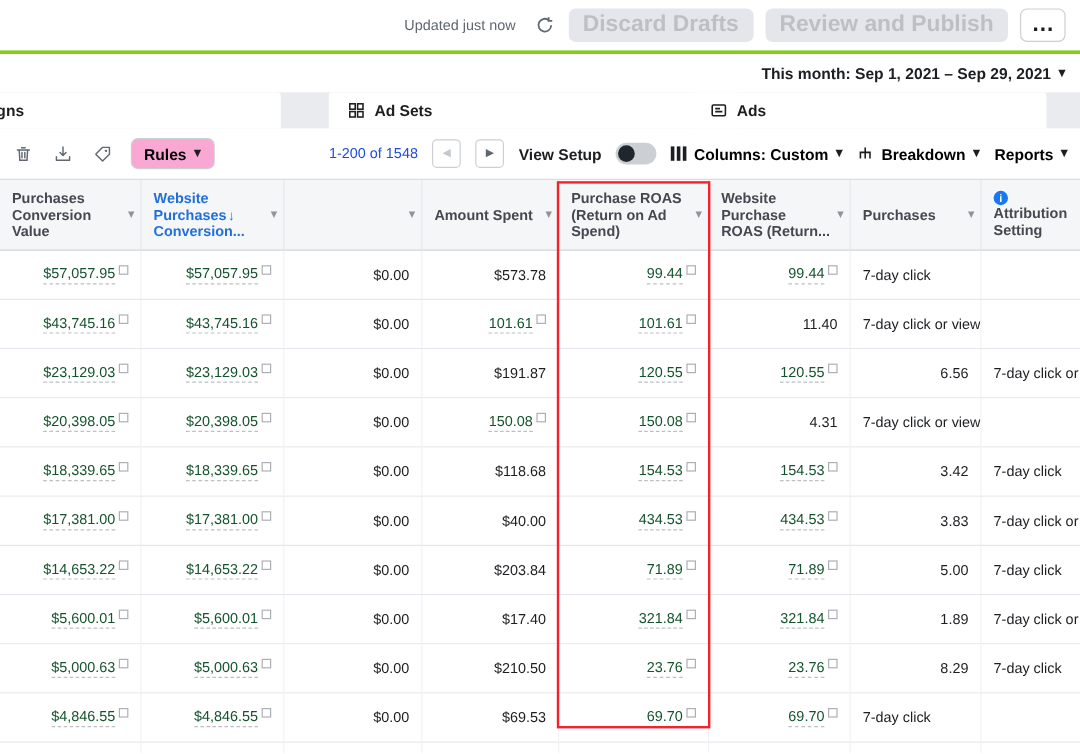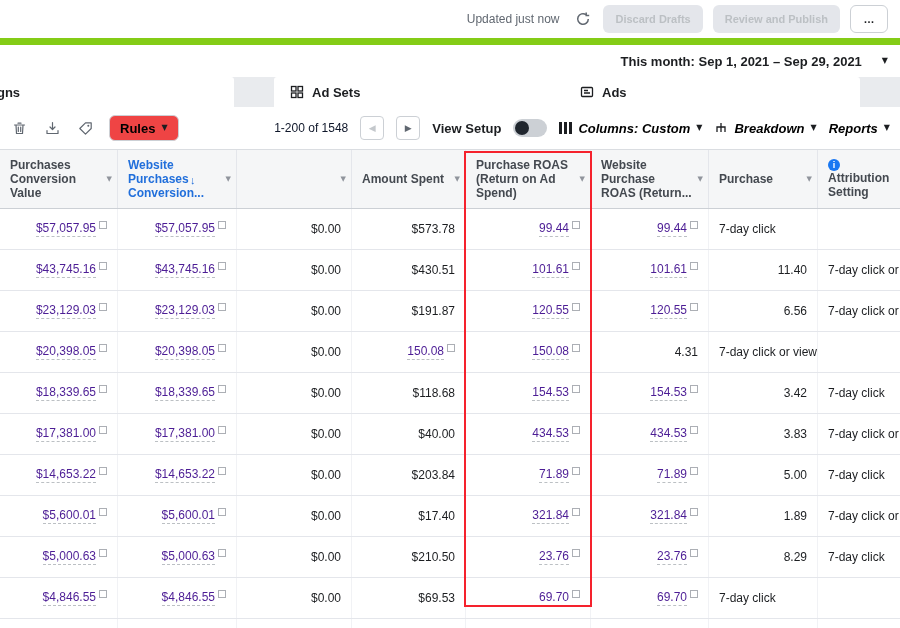--- a/index.html
+++ b/index.html
@@ -1,61 +1,61 @@
 <!DOCTYPE html>
 <html><head>
 <meta charset="utf-8">
 <style>
   html,body{margin:0;padding:0;background:#fff;}
   .page{position:relative;width:900px;height:628px;overflow:hidden;background:#fff;
         font-family:"Liberation Sans","DejaVu Sans",sans-serif;color:#1c1e21;}
 
   
   .topbar{height:45px;display:flex;align-items:center;justify-content:flex-end;
-          gap:10px;padding:12px 12px;border-bottom:7px solid #84cc16;box-sizing:border-box;}
+          gap:10px;padding:12px 12px;border-bottom:3px solid #84cc16;box-sizing:border-box;}
   .updated{font-size:12px;color:#606770;margin-right:4px;}
   .icon-btn{background:none;border:none;padding:2px;cursor:pointer;display:flex;align-items:center;}
-  .btn{height:28px;border:none;border-radius:6px;font-size:11px;font-weight:700;
+  .btn{height:28px;border:none;border-radius:6px;font-size:19px;font-weight:700;
        padding:0 12px;font-family:inherit;cursor:pointer;}
   .btn.disabled{background:#e4e6eb;color:#bcc0c4;}
   .btn.more{background:#fff;border:1px solid #ccd0d5;color:#1c1e21;width:38px;padding:0;}
 
   
   .subbar{height:32px;display:flex;align-items:center;justify-content:flex-end;padding:0 12px;}
-  .daterange{display:flex;align-items:center;gap:20px;font-size:13px;font-weight:600;cursor:pointer;}
+  .daterange{display:flex;align-items:center;gap:6px;font-size:13px;font-weight:600;cursor:pointer;}
   .caret{font-size:8px;color:#1c1e21;font-family:"DejaVu Sans",sans-serif;line-height:1;}
 
   
   .tabstrip{height:30px;background:#e9ebee;position:relative;}
   .tab{position:absolute;top:0;height:30px;background:#fff;display:flex;align-items:center;
        gap:8px;padding:0 16px;font-size:13px;font-weight:700;cursor:pointer;
        box-sizing:border-box;border-radius:3px 3px 0 0;}
   .tab-campaigns{left:-66px;width:300px;}
   .tab-adsets{left:242px;width:342px;margin-left:32px;}
-  .tab-ads{left:564px;width:296px;}
+  .tab-ads{left:576px;width:296px;}
   .tab-icon{display:flex;align-items:center;}
 
   
   .toolbar{height:42px;display:flex;align-items:center;padding:0 10px;gap:14px;box-sizing:border-box;background:#fff;}
   .tool-icon{display:flex;align-items:center;cursor:pointer;background:none;border:none;padding:2px;}
-  .rules-btn{height:26px;border:1px solid #ccd0d5;border-radius:6px;background:#ef4444;display:flex;
+  .rules-btn{height:26px;border:1px solid #ccd0d5;border-radius:6px;background:#f9a8d4;display:flex;
              align-items:center;gap:6px;padding:0 10px;font-size:13px;font-weight:600;font-family:inherit;cursor:pointer;}
   .right-group{margin-left:auto;display:flex;align-items:center;gap:12px;}
-  .pag-text{font-size:12px;color:#0f172a;}
+  .pag-text{font-size:12px;color:#1d4ed8;}
   .pag-btn{width:24px;height:24px;border:1px solid #ccd0d5;border-radius:4px;background:#fff;
            display:flex;align-items:center;justify-content:center;font-size:9px;color:#606770;
            font-family:"DejaVu Sans",sans-serif;cursor:pointer;padding:0;}
   .pag-btn.prev{color:#c4c8cc;}
   .label-13{font-size:13px;font-weight:600;}
   .toggle{width:34px;height:18px;border-radius:9px;background:#ccd0d5;position:relative;cursor:pointer;}
   .knob{width:14px;height:14px;border-radius:50%;background:#20262e;position:absolute;top:2px;left:2px;}
   .cols-icon{display:flex;gap:2px;align-items:flex-end;}
   .cols-icon i{width:3px;height:12px;background:#1c1e21;display:block;}
   .menu-btn{display:flex;align-items:center;gap:6px;cursor:pointer;background:none;border:none;
-            font-family:inherit;padding:0;font-style:italic;}
+            font-family:inherit;padding:0;}
 
   
   .table{position:relative;width:938px;}
   .grid-row{display:grid;grid-template-columns:118px 119px 115px 114px 125px 118px 109px 120px;}
   .thead{height:60px;background:#f5f6f7;border-top:1px solid #dadde1;border-bottom:1px solid #ccd0d5;box-sizing:border-box;}
   .th{position:relative;display:flex;align-items:center;padding:4px 16px 4px 10px;font-size:12px;
       font-weight:700;color:#444950;border-right:1px solid #e4e6eb;box-sizing:border-box;
       line-height:14px;overflow:hidden;cursor:pointer;}
   .th-label{display:block;}
   .th.sorted .th-label{color:#216fdb;}
@@ -64,21 +64,21 @@
   .sort-arrow{position:absolute;left:72px;top:23px;color:#216fdb;font-size:11px;font-weight:400;}
   .info-icon{display:inline-flex;width:12px;height:12px;border-radius:50%;background:#1877f2;color:#fff;
              font-size:9px;font-weight:700;align-items:center;justify-content:center;margin-right:4px;
              vertical-align:-2px;flex:none;}
   .attr-head{display:flex;align-items:center;flex-wrap:wrap;}
 
   .tr{height:40px;border-bottom:1px solid #e4e6eb;background:#fff;}
   .td{display:flex;align-items:center;justify-content:flex-end;padding:0 10px;font-size:12px;
       color:#1c1e21;border-right:1px solid #f1f2f5;box-sizing:border-box;white-space:nowrap;overflow:hidden;}
   .td.attr{justify-content:flex-start;}
-  .cell-link{color:#4c1d95;border-bottom:1px dashed #bcc0c4;cursor:pointer;padding-bottom:1px;}
+  .cell-link{color:#14532d;border-bottom:1px dashed #bcc0c4;cursor:pointer;padding-bottom:1px;}
   .sup-box{width:6px;height:6px;border:1px solid #90949c;margin-left:3px;transform:translateY(-4px);
            opacity:.75;flex:none;}
 
   .red-box{position:absolute;left:464px;top:2px;width:128px;height:456px;border:2px solid #f5222d;
            pointer-events:none;box-sizing:border-box;}
 </style>
 </head>
 <body>
 
 <div class="page">
@@ -220,21 +220,21 @@
       </div>
       <div class="th">
         <span class="th-label">Purchase ROAS (Return on Ad Spend)</span>
         <span class="th-caret">▼</span>
       </div>
       <div class="th">
         <span class="th-label">Website Purchase ROAS (Return...</span>
         <span class="th-caret">▼</span>
       </div>
       <div class="th">
-        <span class="th-label">Purchase</span>
+        <span class="th-label">Purchases</span>
         <span class="th-caret">▼</span>
       </div>
       <div class="th">
         <span class="attr-head">
           <span class="info-icon">i</span>
           <span class="th-label">Attribution Setting</span>
         </span>
       </div>
     </div>
 
@@ -263,21 +263,20 @@
         <div class="tr grid-row">
           <div class="td link">
             <span class="cell-link">$43,745.16</span>
             <span class="sup-box"></span>
           </div>
           <div class="td link">
             <span class="cell-link">$43,745.16</span>
             <span class="sup-box"></span>
           </div>
           <div class="td plain">$0.00</div>
-          <div class="td plain">$430.51</div>
           <div class="td link">
             <span class="cell-link">101.61</span>
             <span class="sup-box"></span>
           </div>
           <div class="td link">
             <span class="cell-link">101.61</span>
             <span class="sup-box"></span>
           </div>
           <div class="td plain">11.40</div>
           <div class="td attr">7-day click or view</div>

